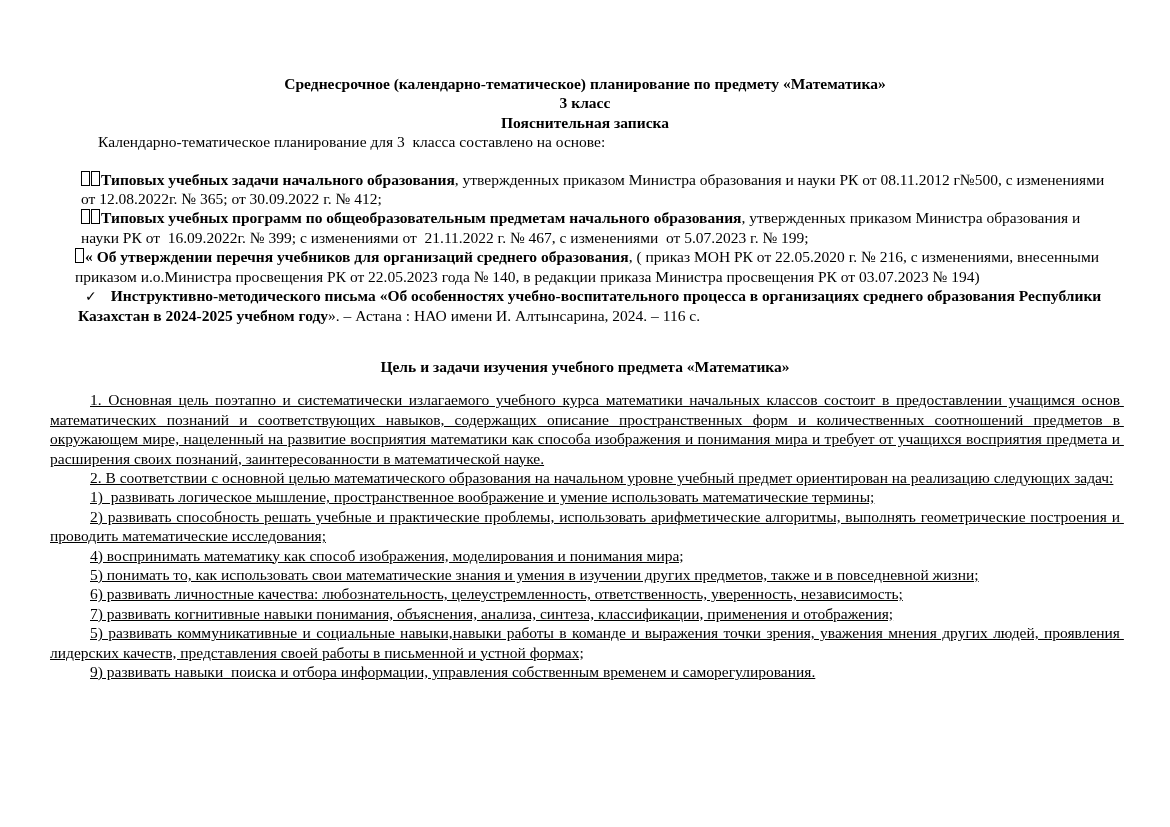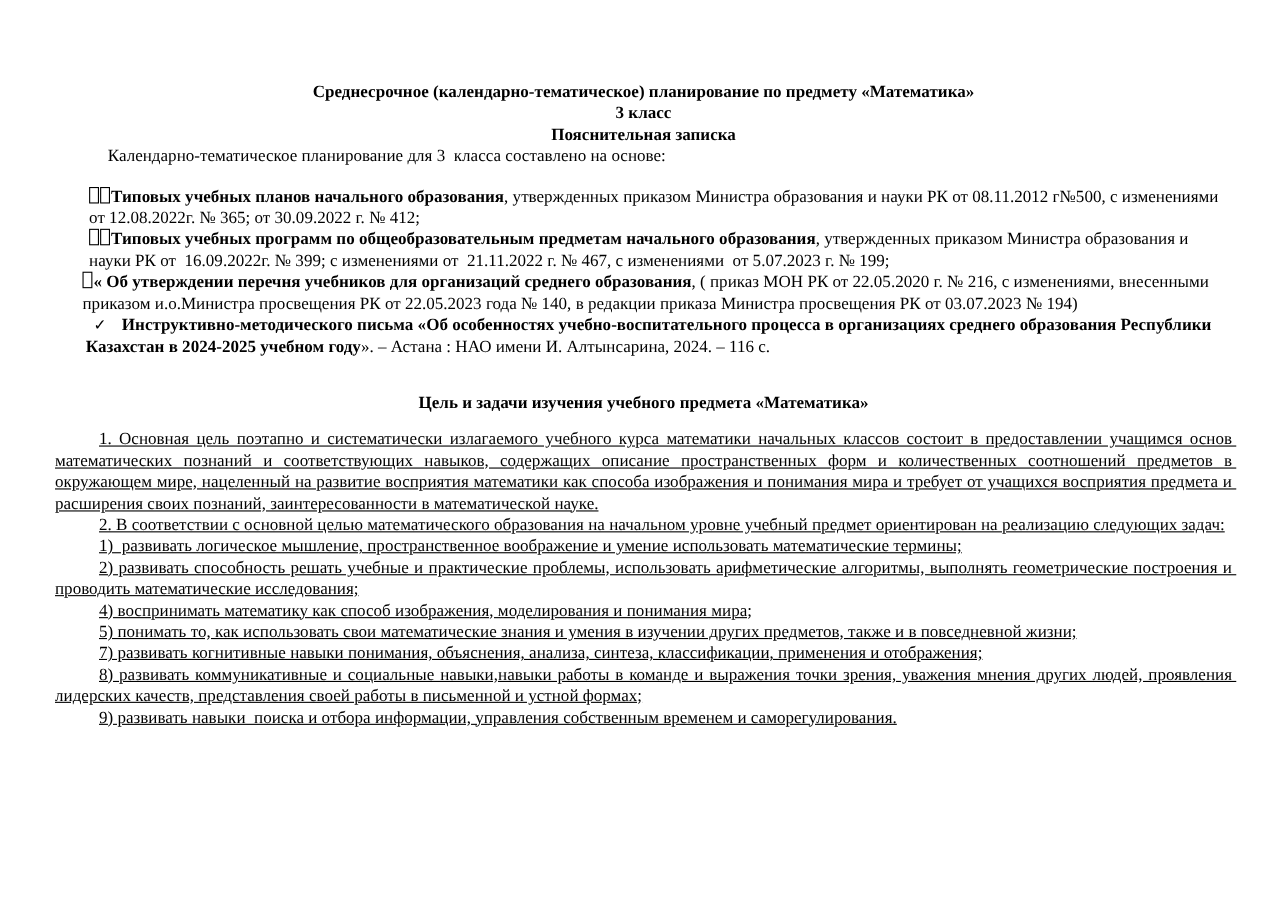--- a/index.html
+++ b/index.html
@@ -61,33 +61,34 @@
 
   <div>
     <p class="center bold">Среднесрочное (календарно-тематическое) планирование по предмету «Математика»</p>
     <p class="center bold">3 класс</p>
     <p class="center bold">Пояснительная записка</p>
   </div>
 
   <p class="intro">Календарно-тематическое планирование для 3  класса составлено на основе:</p>
 
   <div class="basis-list">
-    <p class="basis-item indent-b"><span class="tofu"></span><span class="tofu"></span><b>Типовых учебных планов начального образования</b><span>, утвержденных приказом Министра образования и науки РК от 08.11.2012 г№500, с изменениями  от 12.08.2022г. № 365; от 30.09.2022 г. № 412;</span></p>
+    <p class="basis-item indent-b"><span class="tofu"></span><span class="tofu"></span><b>Типовых учебных задачи начального образования</b><span>, утвержденных приказом Министра образования и науки РК от 08.11.2012 г№500, с изменениями  от 12.08.2022г. № 365; от 30.09.2022 г. № 412;</span></p>
     <p class="basis-item indent-b"><span class="tofu"></span><span class="tofu"></span><b>Типовых учебных программ по общеобразовательным предметам начального образования</b><span>, утвержденных приказом Министра образования и науки РК от  16.09.2022г. № 399; с изменениями от  21.11.2022 г. № 467, с изменениями  от 5.07.2023 г. № 199;</span></p>
     <p class="basis-item"><span class="tofu"></span><b>« Об утверждении перечня учебников для организаций среднего образования</b><span>, ( приказ МОН РК от 22.05.2020 г. № 216, с изменениями, внесенными приказом и.о.Министра просвещения РК от 22.05.2023 года № 140, в редакции приказа Министра просвещения РК от 03.07.2023 № 194)</span></p>
     <p class="basis-item indent-c"><span class="check">✓</span><b>Инструктивно-методического письма «Об особенностях учебно-воспитательного процесса в организациях среднего образования Республики Казахстан в 2024-2025 учебном году</b><span>». </span><span class="src-italic">– Астана : НАО имени И. Алтынсарина, 2024. – 116 с.</span></p>
   </div>
 
   <p class="center bold goals-heading">Цель и задачи изучения учебного предмета «Математика»</p>
 
   <div class="goals">
     <p class="body-p">1. Основная цель поэтапно и систематически излагаемого учебного курса математики начальных классов состоит в предоставлении учащимся основ математических познаний и соответствующих навыков, содержащих описание пространственных форм и количественных соотношений предметов в окружающем мире, нацеленный на развитие восприятия математики как способа изображения и понимания мира и требует от учащихся восприятия предмета и расширения своих познаний, заинтересованности в математической науке.</p>
     <p class="body-p">2. В соответствии с основной целью математического образования на начальном уровне учебный предмет ориентирован на реализацию следующих задач:</p>
     <p class="body-p">1)  развивать логическое мышление, пространственное воображение и умение использовать математические термины;</p>
     <p class="body-p">2) развивать способность решать учебные и практические проблемы, использовать арифметические алгоритмы, выполнять геометрические построения и проводить математические исследования;</p>
     <p class="body-p">4) воспринимать математику как способ изображения, моделирования и понимания мира;</p>
     <p class="body-p">5) понимать то, как использовать свои математические знания и умения в изучении других предметов, также и в повседневной жизни;</p>
+    <p class="body-p">6) развивать личностные качества: любознательность, целеустремленность, ответственность, уверенность, независимость;</p>
     <p class="body-p">7) развивать когнитивные навыки понимания, объяснения, анализа, синтеза, классификации, применения и отображения;</p>
-    <p class="body-p">8) развивать коммуникативные и социальные навыки,навыки работы в команде и выражения точки зрения, уважения мнения других людей, проявления лидерских качеств, представления своей работы в письменной и устной формах;</p>
+    <p class="body-p">5) развивать коммуникативные и социальные навыки,навыки работы в команде и выражения точки зрения, уважения мнения других людей, проявления лидерских качеств, представления своей работы в письменной и устной формах;</p>
     <p class="body-p">9) развивать навыки  поиска и отбора информации, управления собственным временем и саморегулирования.</p>
   </div>
 
 </div>
 
 </body></html>

